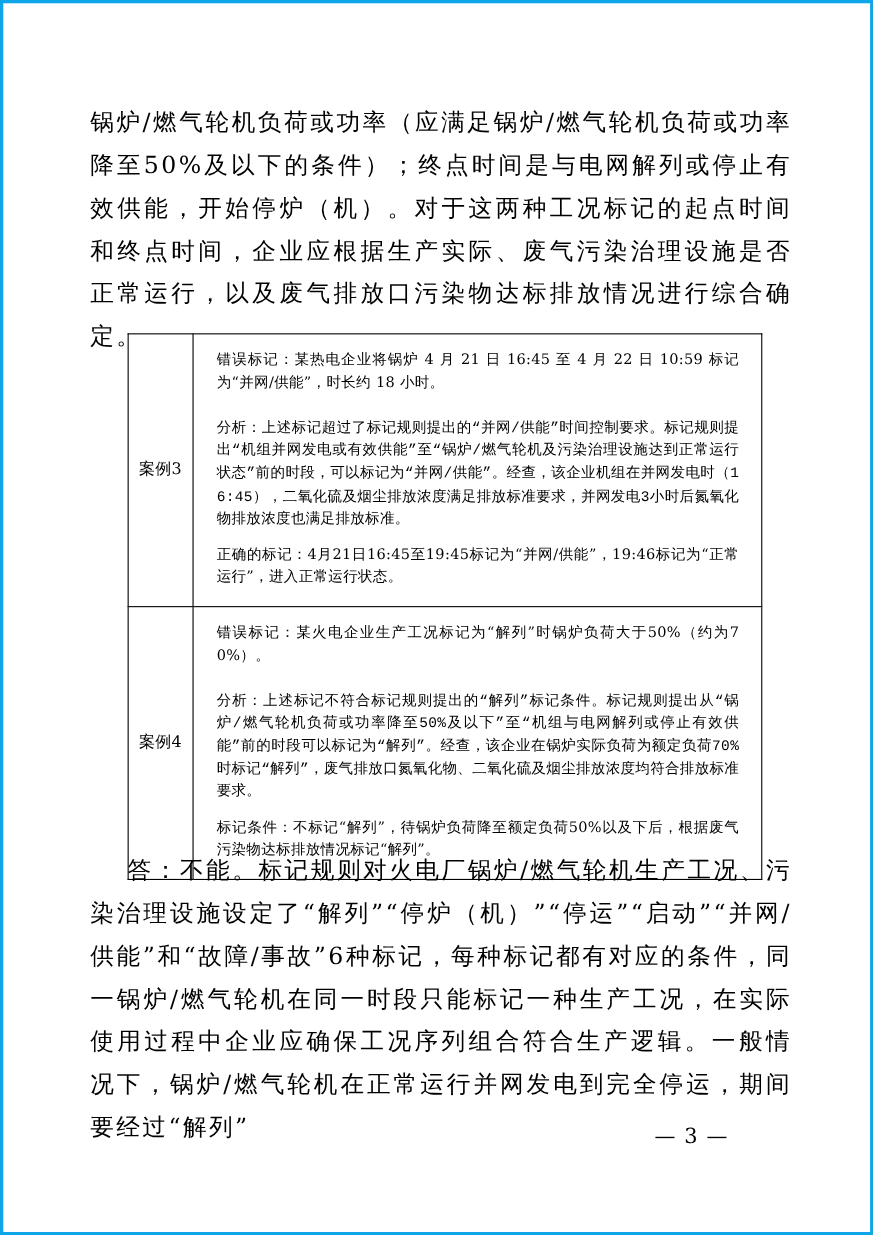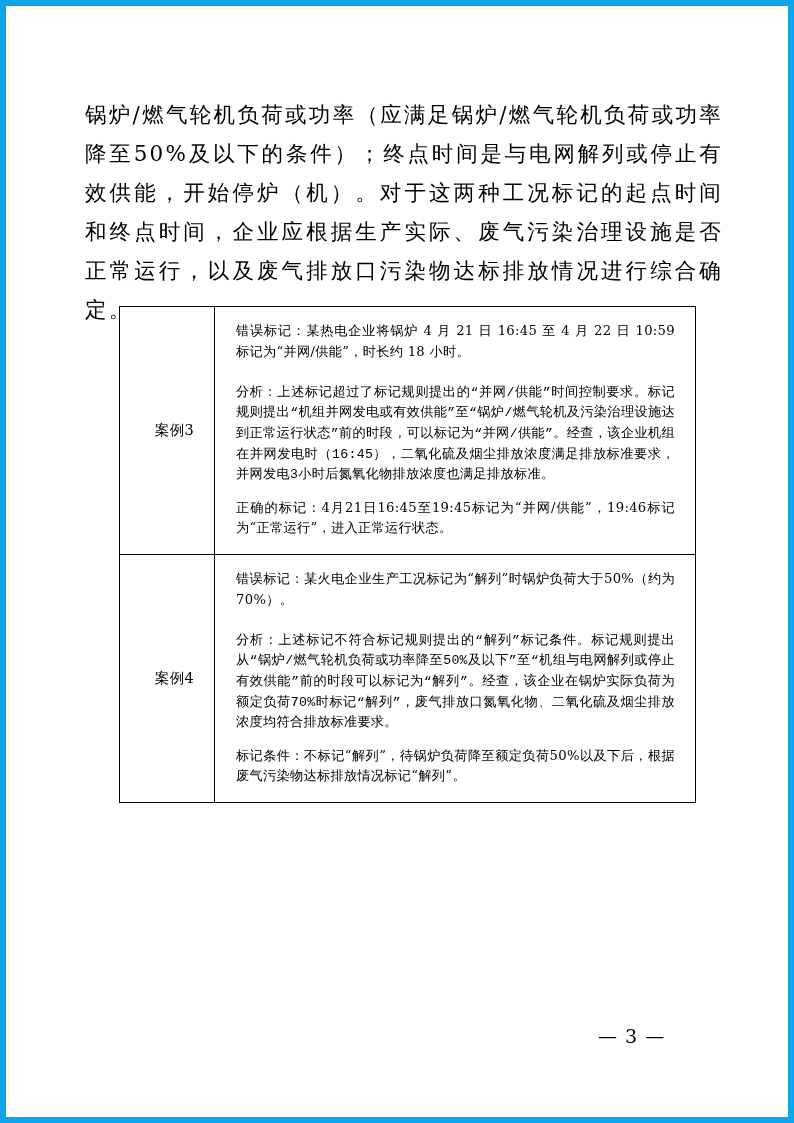--- a/index.html
+++ b/index.html
@@ -2,21 +2,21 @@
 <html><head>
 <meta charset="utf-8">
 <style>
   html, body { margin: 0; padding: 0; background: #e8e8e8; }
   .page {
     position: relative;
     width: 794px;
     height: 1123px;
     margin: 0 auto;
     background: #ffffff;
-    border: 6px solid #0ea5e9;
+    border: 3px solid #0ea5e9;
     box-sizing: border-box;
     overflow: hidden;
     color: #000000;
     font-family: "DejaVu Serif", "Liberation Serif", serif;
   }
   .body-text {
     position: absolute;
     left: 79px;
     width: 638px;
     font-size: 21.5px;
@@ -51,23 +51,23 @@
   }
   .case-table td {
     border: 1px solid #000000;
     vertical-align: middle;
     font-size: 13.2px;
     line-height: 20.6px;
     letter-spacing: 0.3px;
   }
   .case-table td.case-label {
     width: 54px;
-    text-align: right;
+    text-align: center;
     font-size: 14.5px;
-    padding: 0 20px;
+    padding: 0 2px;
   }
   .case-table td.case-body {
     padding: 2px 8px 3px 9px;
     text-align: justify;
     word-break: break-all;
   }
   .case-body p { margin: 12px; }
   .case-body p.gap-above { margin-top: 20.6px; font-family: Liberation Mono, monospace; }
   .page-number {
     position: absolute;
@@ -100,16 +100,17 @@
         <td class="case-body">
           <p>错误标记：某火电企业生产工况标记为“解列”时锅炉负荷大于50%（约为70%）。</p>
           <p class="gap-above">分析：上述标记不符合标记规则提出的“解列”标记条件。标记规则提出从“锅炉/燃气轮机负荷或功率降至50%及以下”至“机组与电网解列或停止有效供能”前的时段可以标记为“解列”。经查，该企业在锅炉实际负荷为额定负荷70%时标记“解列”，废气排放口氮氧化物、二氧化硫及烟尘排放浓度均符合排放标准要求。</p>
           <p>标记条件：不标记“解列”，待锅炉负荷降至额定负荷50%以及下后，根据废气污染物达标排放情况标记“解列”。</p>
         </td>
       </tr>
     </tbody>
   </table>
 
 
+  <div class="body-text answer">答：不能。标记规则对火电厂锅炉/燃气轮机生产工况、污染治理设施设定了“解列”“停炉（机）”“停运”“启动”“并网/供能”和“故障/事故”6种标记，每种标记都有对应的条件，同一锅炉/燃气轮机在同一时段只能标记一种生产工况，在实际使用过程中企业应确保工况序列组合符合生产逻辑。一般情况下，锅炉/燃气轮机在正常运行并网发电到完全停运，期间要经过“解列”</div>
 
   <div class="page-number">— 3 —</div>
 
 </div>
 
 </body></html>

